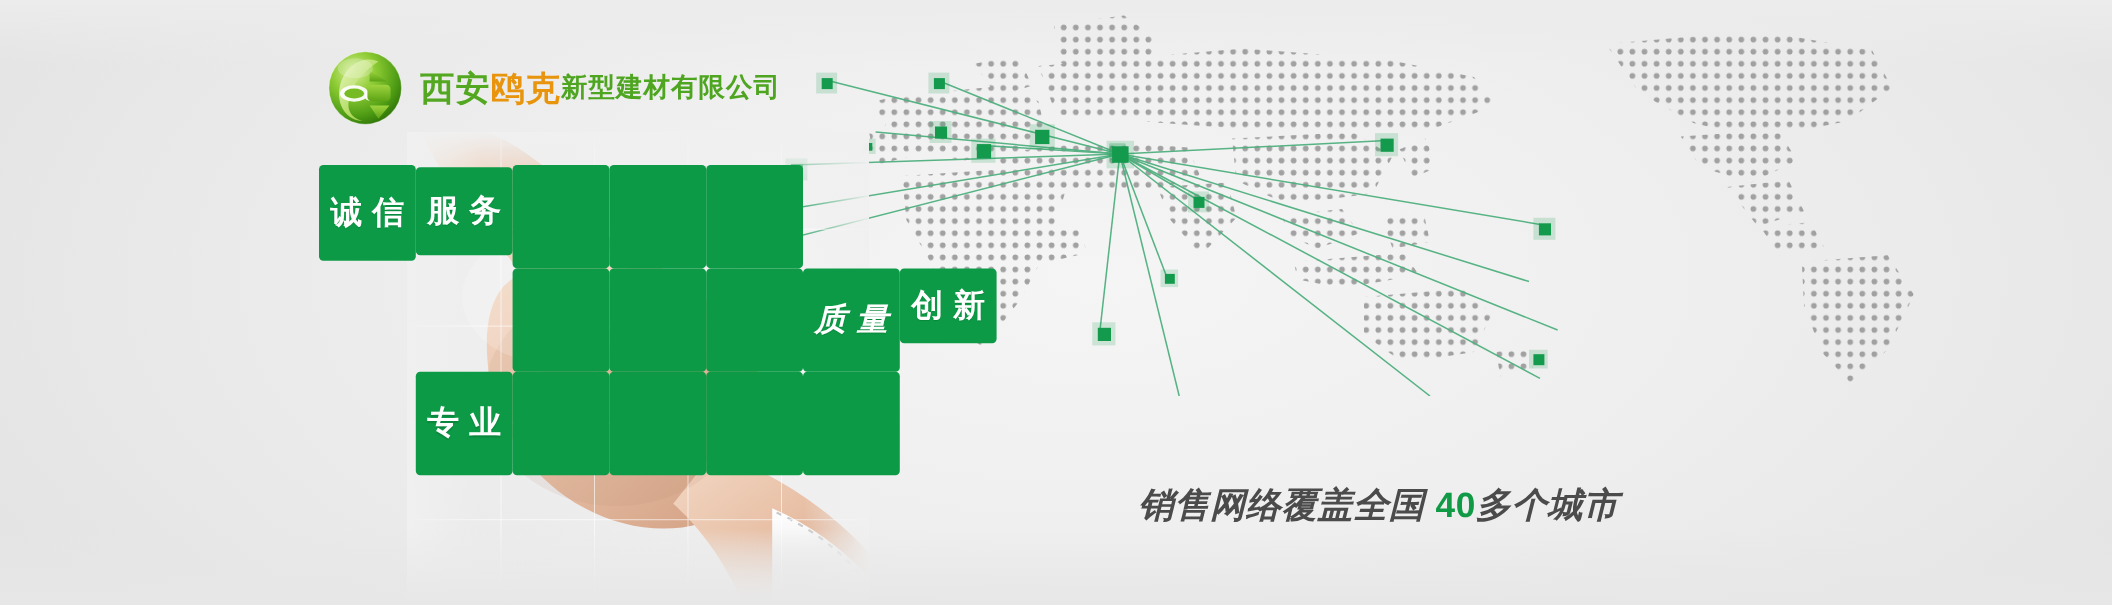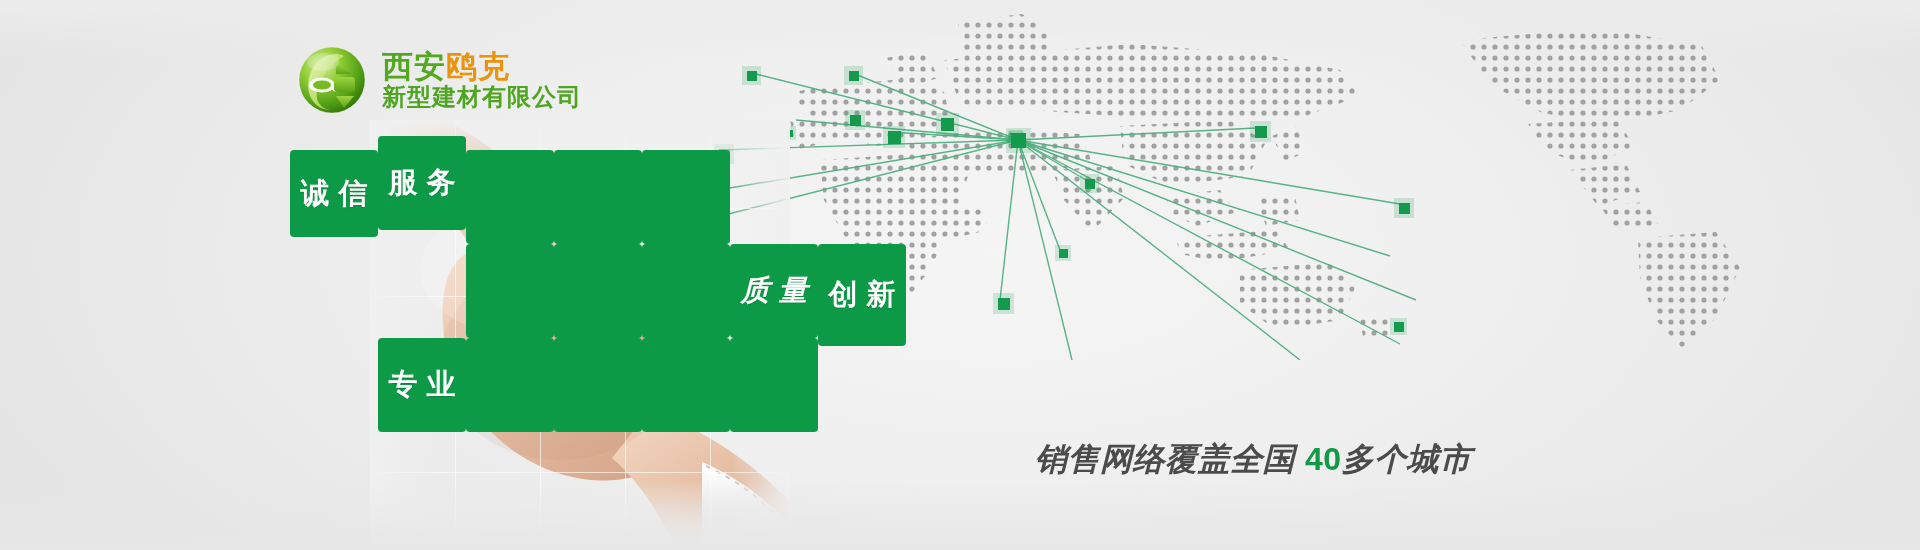--- a/index.html
+++ b/index.html
@@ -16,21 +16,21 @@
   
   .band-top{position:absolute;left:0;top:0;width:1920px;height:60px;
     background:linear-gradient(#ececec,rgba(236,236,236,0));pointer-events:none;}
   .band-bot{position:absolute;left:0;bottom:0;width:1920px;height:70px;
     background:linear-gradient(rgba(231,231,231,0),#e7e7e7);pointer-events:none;}
 
   
   #logo{position:absolute;left:296px;top:44px;display:flex;align-items:center;gap:14px;}
   .emblem{position:relative;width:72px;height:72px;flex:0 0 72px;}
   .emblem svg{display:block;width:72px;height:72px;}
-  .logo-text{display:flex;flex-direction:column;justify-content:center;line-height:1;}
+  .logo-text{display:flex;justify-content:center;line-height:1;}
   .logo-line1{font-size:31px;font-weight:bold;letter-spacing:1px;white-space:nowrap;}
   .logo-line1 .l-green{color:#54a821;}
   .logo-line1 .l-orange{color:#e8940c;}
   .logo-line2{font-size:24px;font-weight:bold;color:#4ea520;letter-spacing:1px;
     white-space:nowrap;margin-top:3px;}
 
   
   #photo-wrap{position:absolute;left:370px;top:120px;width:420px;height:430px;overflow:hidden;}
   #hands{position:absolute;left:-20px;top:-10px;width:470px;height:450px;}
   .gridlines{position:absolute;left:0;top:0;width:420px;height:430px;pointer-events:none;
@@ -251,33 +251,33 @@
       <ellipse cx="150" cy="160" rx="80" ry="60" fill="#ffffff" opacity=".18"></ellipse>
     </svg>
     <div class="gridlines"></div>
     <div class="photo-fade"></div>
   </div>
 
   <div id="tiles">
       <div class="tile" style="left: 290px; top: 150px; width: 88px; height: 87px; background: rgb(12, 154, 70); text-align: right;">
         <span>诚信</span>
       </div>
-      <div class="tile" style="left: 378px; top: 136px; width: 88px; height: 94px; background: rgb(12, 154, 70);">
+      <div class="tile" style="left: 378px; top: 152px; width: 88px; height: 80px; background: rgb(12, 154, 70);">
         <span>服务</span>
       </div>
       <div class="tile blank" style="left: 466px; top: 150px; width: 88px; height: 94px; background: rgb(12, 154, 70);"></div>
       <div class="tile blank" style="left: 554px; top: 150px; width: 88px; height: 94px; background: rgb(12, 154, 70);"></div>
       <div class="tile blank" style="left: 642px; top: 150px; width: 88px; height: 94px; background: rgb(12, 154, 70);"></div>
       <div class="tile blank" style="left: 466px; top: 244px; width: 88px; height: 94px; background: rgb(12, 154, 70);"></div>
       <div class="tile blank" style="left: 554px; top: 244px; width: 88px; height: 94px; background: rgb(12, 154, 70);"></div>
       <div class="tile blank" style="left: 642px; top: 244px; width: 88px; height: 94px; background: rgb(12, 154, 70);"></div>
       <div class="tile" style="left: 730px; top: 244px; width: 88px; height: 94px; background: rgb(12, 154, 70); font-style: italic;">
         <span>质量</span>
       </div>
-      <div class="tile" style="left: 818px; top: 244px; width: 88px; height: 102px; background: rgb(12, 154, 70);">
+      <div class="tile" style="left: 818px; top: 244px; width: 88px; height: 68px; background: rgb(12, 154, 70);">
         <span>创新</span>
       </div>
       <div class="tile" style="left: 378px; top: 338px; width: 88px; height: 94px; background: rgb(12, 154, 70); font-family: Liberation Mono, monospace;">
         <span>专业</span>
       </div>
       <div class="tile blank" style="left: 466px; top: 338px; width: 88px; height: 94px; background: rgb(12, 154, 70);"></div>
       <div class="tile blank" style="left: 554px; top: 338px; width: 88px; height: 94px; background: rgb(12, 154, 70);"></div>
       <div class="tile blank" style="left: 642px; top: 338px; width: 88px; height: 94px; background: rgb(12, 154, 70);"></div>
       <div class="tile blank" style="left: 730px; top: 338px; width: 88px; height: 94px; background: rgb(12, 154, 70);"></div>
     </div>

